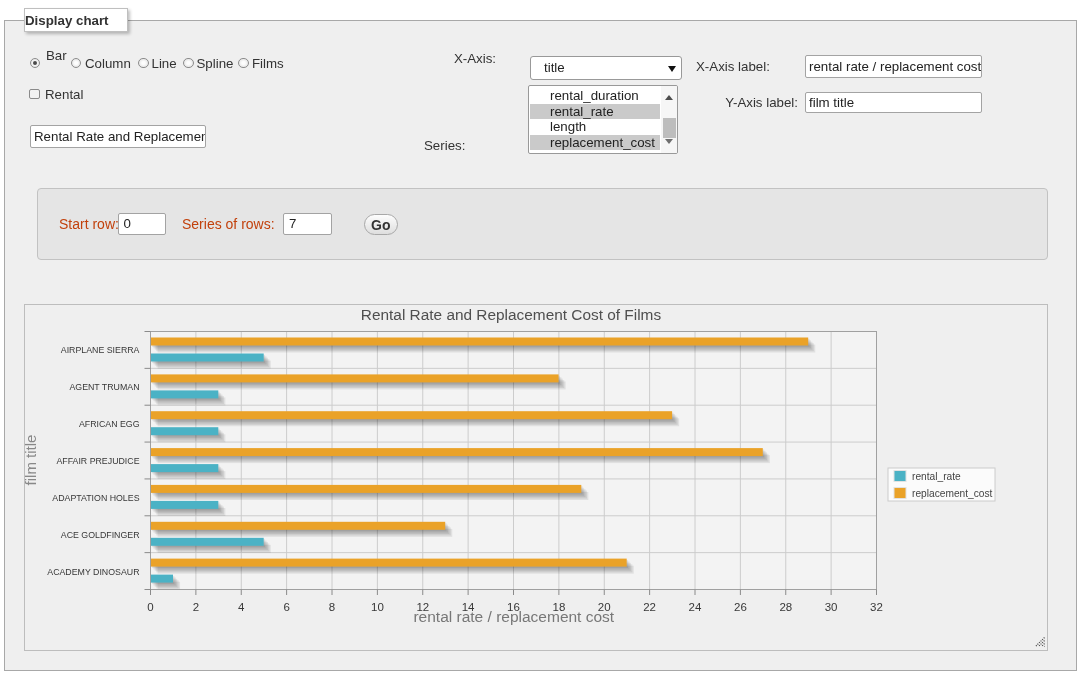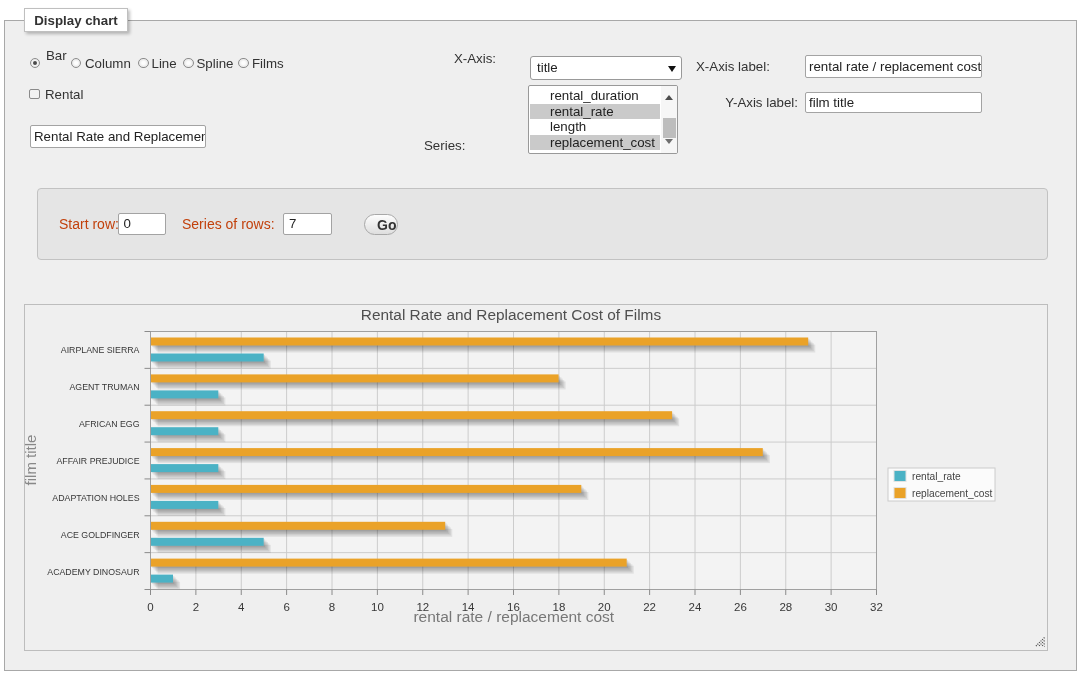--- a/index.html
+++ b/index.html
@@ -1,45 +1,45 @@
 <!DOCTYPE html>
 <html><head><meta charset="utf-8"><title>Display chart</title><style>
 *{margin:0;padding:0;box-sizing:border-box}
 body{width:1081px;height:681px;position:relative;background:#fff;
  font-family:"Liberation Sans",sans-serif;overflow:hidden}
 .abs{position:absolute}
 #fs{left:4px;top:20px;width:1073px;height:651px;background:#efefef;border:1px solid #a8a8a8}
 #lg{left:24px;top:8px;width:104px;height:24px;background:#fff;border:1px solid #bfbfbf;
  box-shadow:2px 2px 3px rgba(0,0,0,.25);font-size:13.3px;font-weight:bold;color:#333;
- text-align:center;line-height:23px}
+ text-align:left;line-height:23px}
 .rad{width:10.5px;height:10.5px;border:1px solid #8c8c8c;border-radius:50%;background:radial-gradient(#fdfdfd 25%,#dedede 90%)}
 .rad.on::after{content:"";position:absolute;left:2px;top:2px;width:4.5px;height:4.5px;border-radius:50%;background:#4a4a4a}
 .cb{width:10.5px;height:10.5px;border:1px solid #8a8a8a;border-radius:2px;background:#f2f2f2}
 .lab15{font-size:13.3px;color:#333}
 .lab14{font-size:14px;color:#c2410c}
 .lab13{font-size:13.3px;color:#333}
 .inp{background:#fff;border:1px solid #a3a3a3;border-radius:2px;font-size:13.3px;color:#222;
  line-height:20px;padding-left:3px;white-space:nowrap;overflow:hidden}
 #sel{left:530px;top:56px;width:152px;height:24px;background:#fff;border:1px solid #999;border-radius:3px;
- font-size:13.3px;color:#222;line-height:22px;padding-left:6px}
+ font-size:13.3px;color:#222;line-height:22px;padding-left:13px}
 #sel::after{content:"";position:absolute;right:5px;top:9px;width:0;height:0;
  border-left:4.5px solid transparent;border-right:4.5px solid transparent;border-top:6px solid #111}
 #lb{left:528px;top:85px;width:150px;height:69px;background:#fff;border:1px solid #999;border-radius:2px;overflow:hidden}
 .opt{position:absolute;left:1px;width:130px;height:15.5px;font-size:13.3px;color:#222;line-height:15.5px;padding-left:20px}
 .opt.sel{background:#cacaca}
 #sbar{position:absolute;right:0;top:0;width:16px;height:67px;background:#f6f6f6}
 #sbar .thumb{position:absolute;left:1.5px;top:32px;width:13px;height:20px;background:#bdbdbd}
 .arrup{position:absolute;left:4px;top:9px;width:0;height:0;border-left:4px solid transparent;
  border-right:4px solid transparent;border-bottom:5.5px solid #4d4d4d}
 .arrdn{position:absolute;left:4px;bottom:9px;width:0;height:0;border-left:4px solid transparent;
  border-right:4px solid transparent;border-top:5.5px solid #6f6f6f}
 #panel{left:37px;top:188px;width:1011px;height:72px;background:#e5e5e5;border:1px solid #c2c2c2;border-radius:4px}
 #go{left:364px;top:213.5px;width:33.5px;height:21.5px;border:1px solid #a8a8a8;border-radius:11px;
  background:linear-gradient(#fdfdfd,#ececec 55%,#dedede);font-size:14px;font-weight:bold;color:#333;
- text-align:right;line-height:20px}
+ text-align:center;line-height:20px}
 #cont{left:24px;top:304px;width:1024px;height:347px;background:#efefef;border:1px solid #bdbdbd}
 svg text{font-family:"Liberation Sans",sans-serif}
 </style></head><body>
 <div class="abs" id="fs"></div>
 <div class="abs" id="lg">Display chart</div>
 
 <div class="abs rad on" style="left:29.5px;top:57.5px"></div>
 <div class="abs lab15" style="left:46px;top:48px">Bar</div>
 <div class="abs rad" style="left:70.5px;top:57.5px"></div>
 <div class="abs lab15" style="left:85px;top:56px">Column</div>

